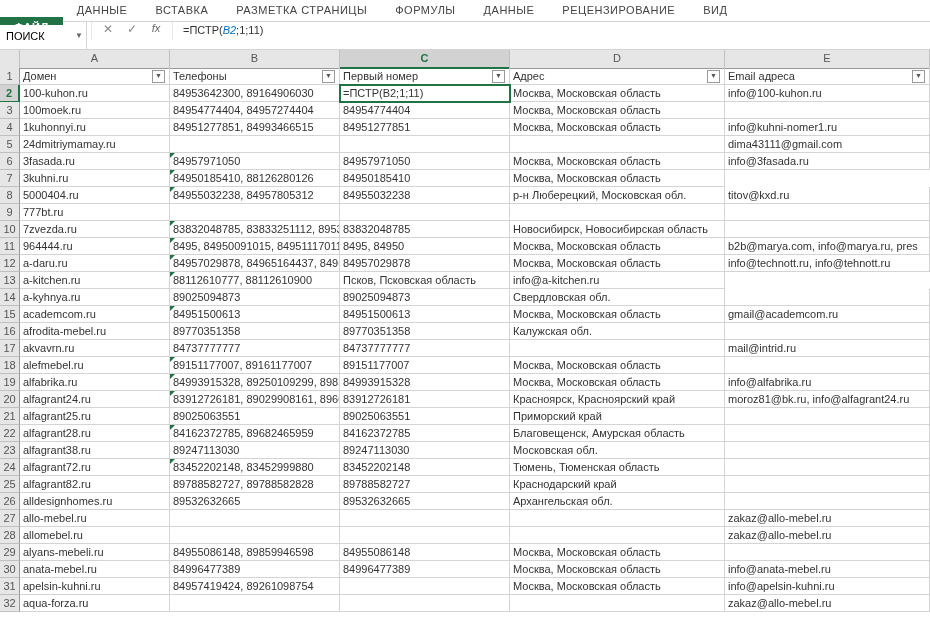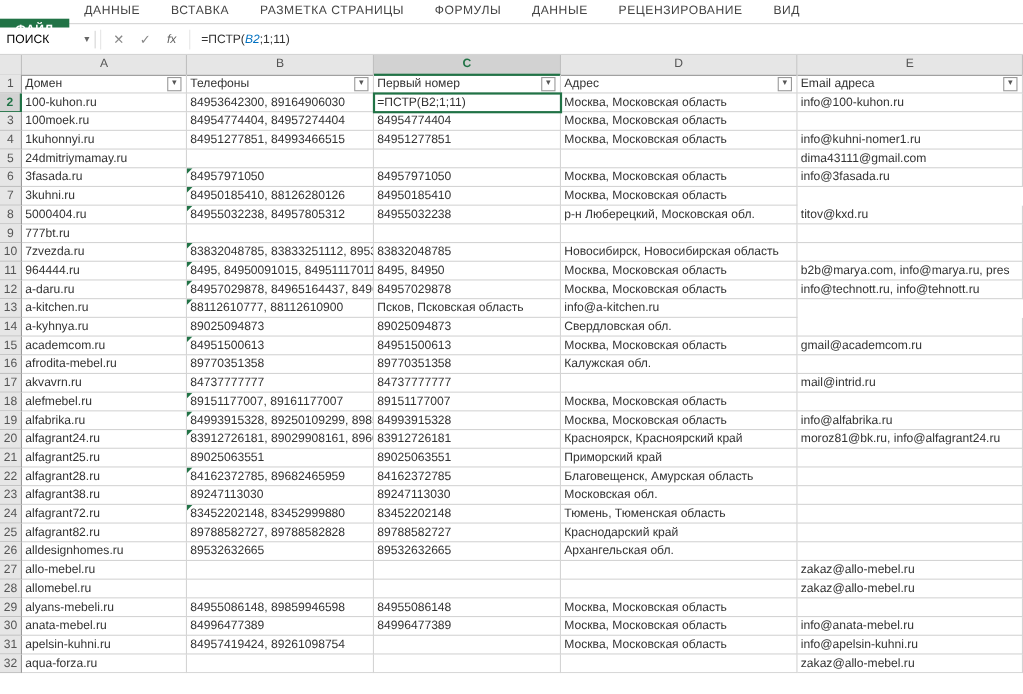--- a/index.html
+++ b/index.html
@@ -3,21 +3,21 @@
   <meta charset="utf-8">
   <style>
     * { margin: 0; padding: 0; box-sizing: border-box; }
     body { font-family: Tahoma, Arial, sans-serif; font-size: 11px; color: #333; background: #fff; overflow: hidden; width: 930px; }
     
     .ribbon-tabs { display: flex; background: #fff; border-bottom: 1px solid #d4d4d4; height: 22px; }
     .ribbon-tab { padding: 4px 14px; cursor: pointer; font-size: 11px; letter-spacing: 0.5px; }
     .ribbon-tab.file { background: #217346; color: #fff; font-weight: bold; margin-top: 17px; }
     .ribbon-tab.normal { color: #444; }
     
-    .formula-bar { display: flex; align-items: center; height: 28px; border-bottom: 1px solid #d4d4d4; }
+    .formula-bar { display: flex; height: 28px; border-bottom: 1px solid #d4d4d4; }
     .name-box-wrap { display: flex; align-items: center; border-right: 1px solid #d4d4d4; }
     .name-box { width: 72px; padding: 2px 6px; font-size: 11px; border: none; outline: none; }
     .name-dd { width: 14px; font-size: 8px; color: #666; text-align: center; }
     .fb-divider { width: 1px; height: 18px; background: #e6e6e6; margin: 0 4px; }
     .fb-btn { width: 24px; text-align: center; color: #888; font-size: 12px; cursor: pointer; }
     .fb-btn.fx { font-style: italic; font-size: 11px; color: #666; }
     .formula-input { flex: 1; padding: 2px 6px; font-size: 11px; border: none; outline: none; }
     .formula-ref { color: #0070c0; font-style: italic; }
     
     .grid-wrap { position: relative; }

